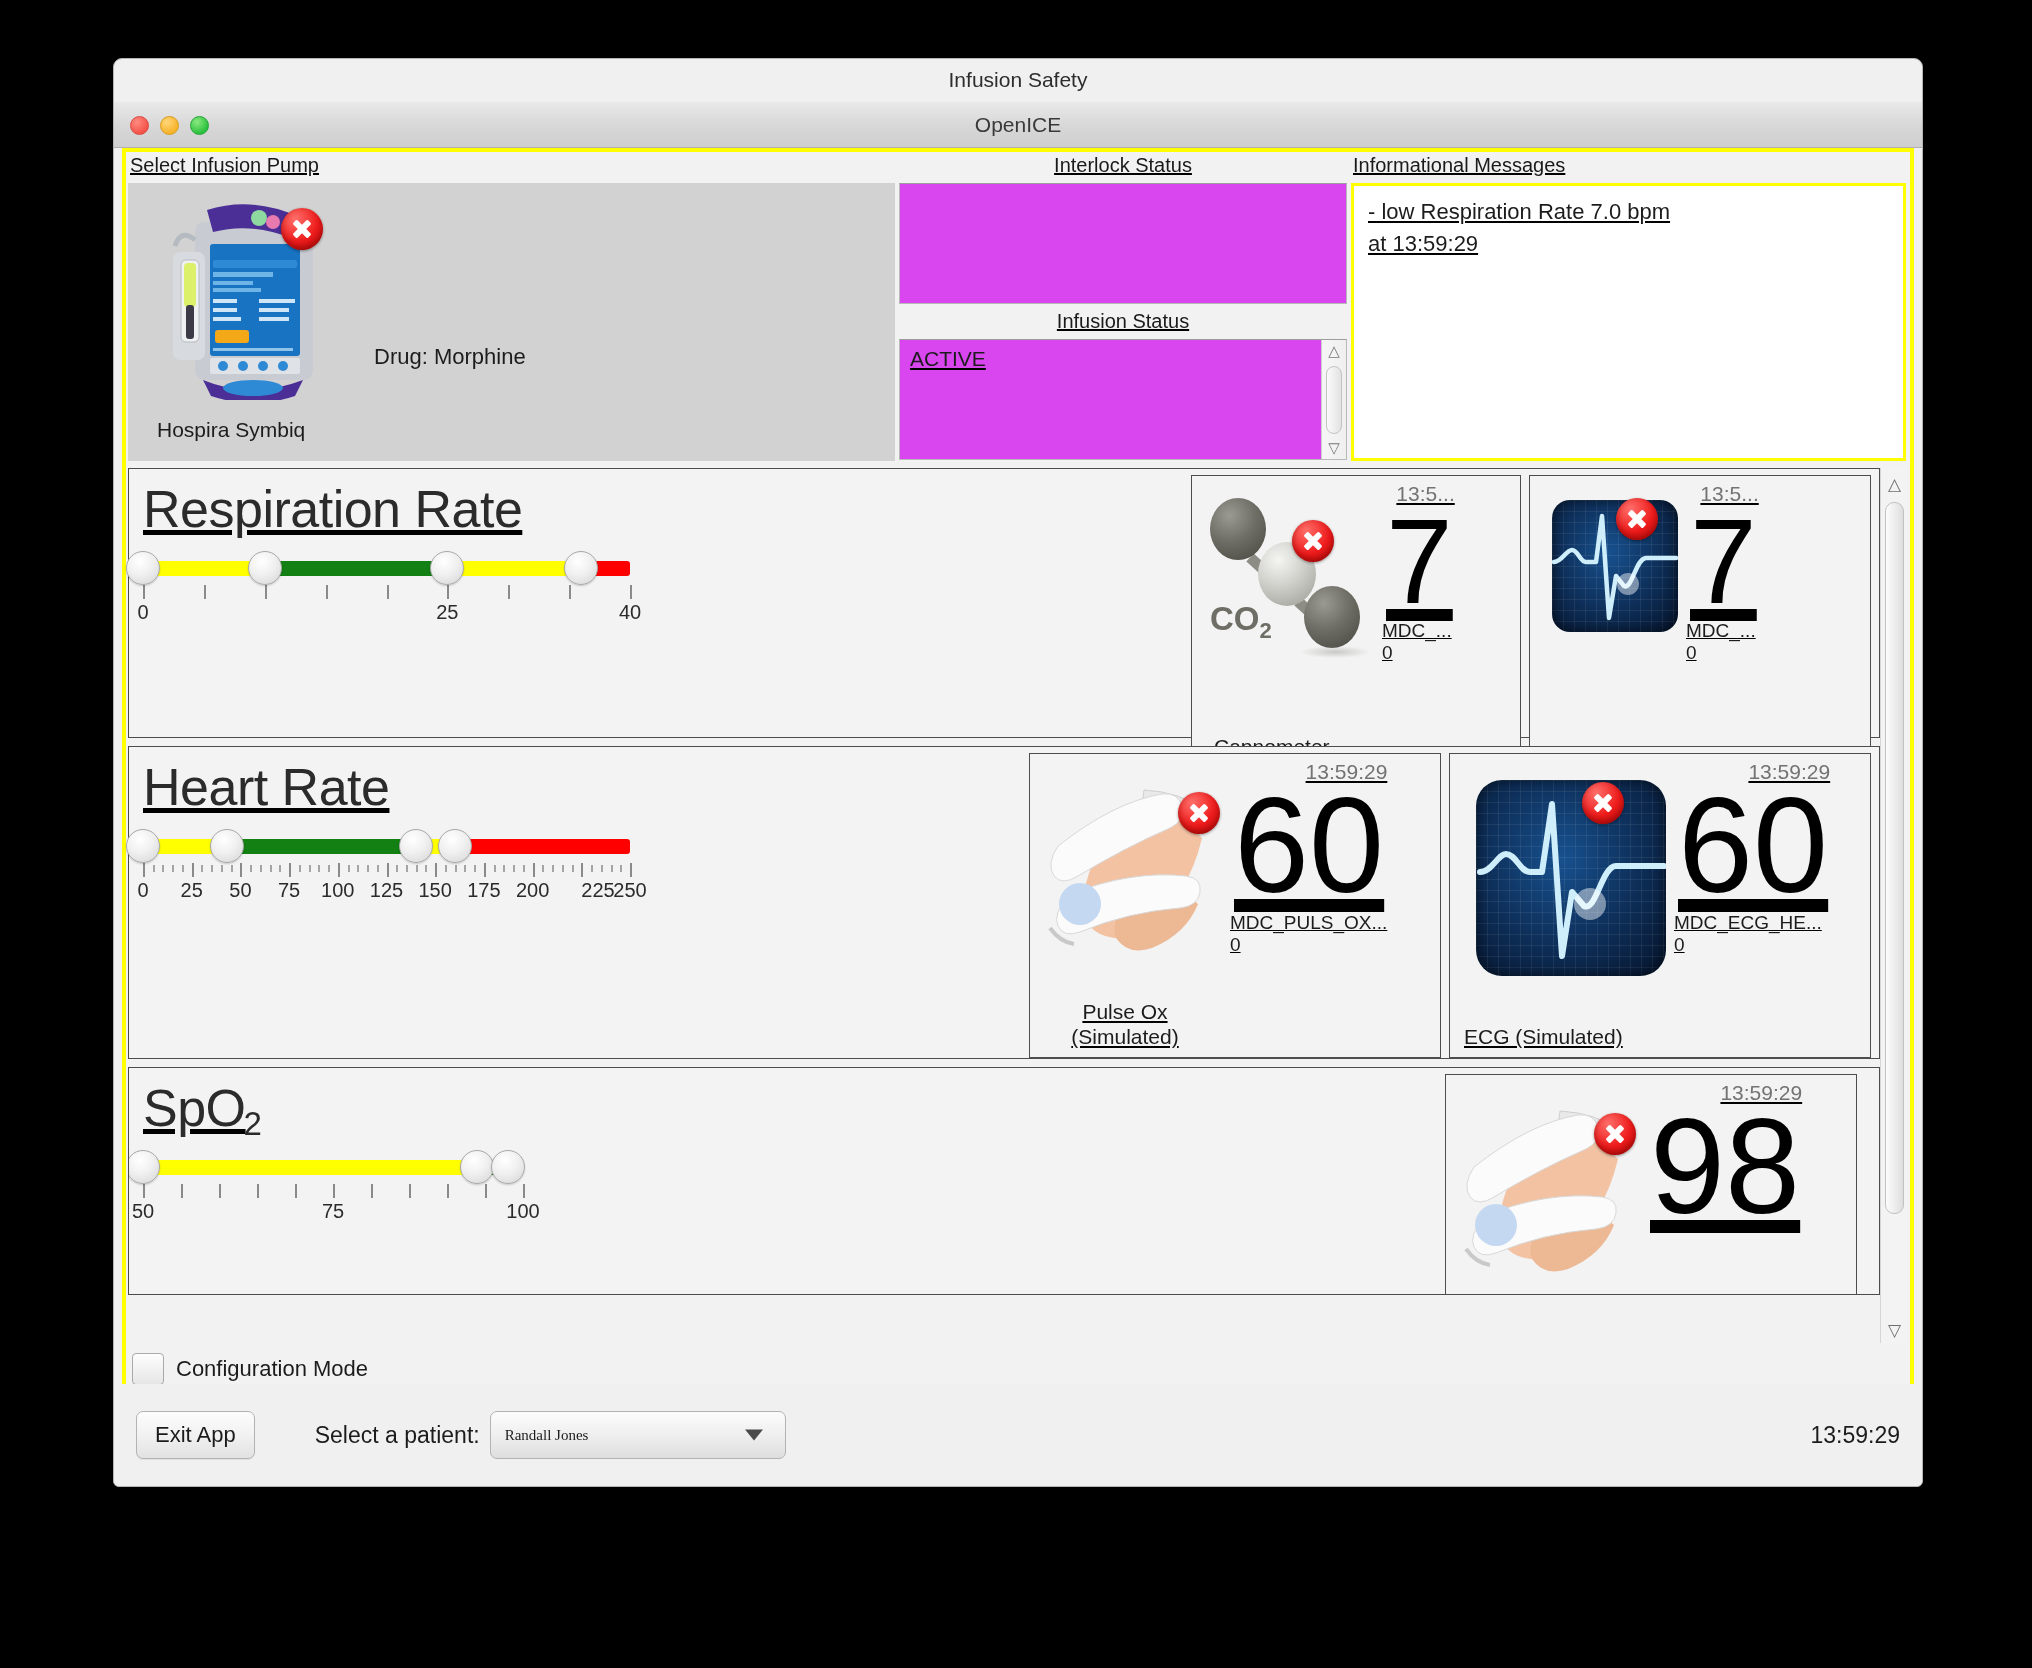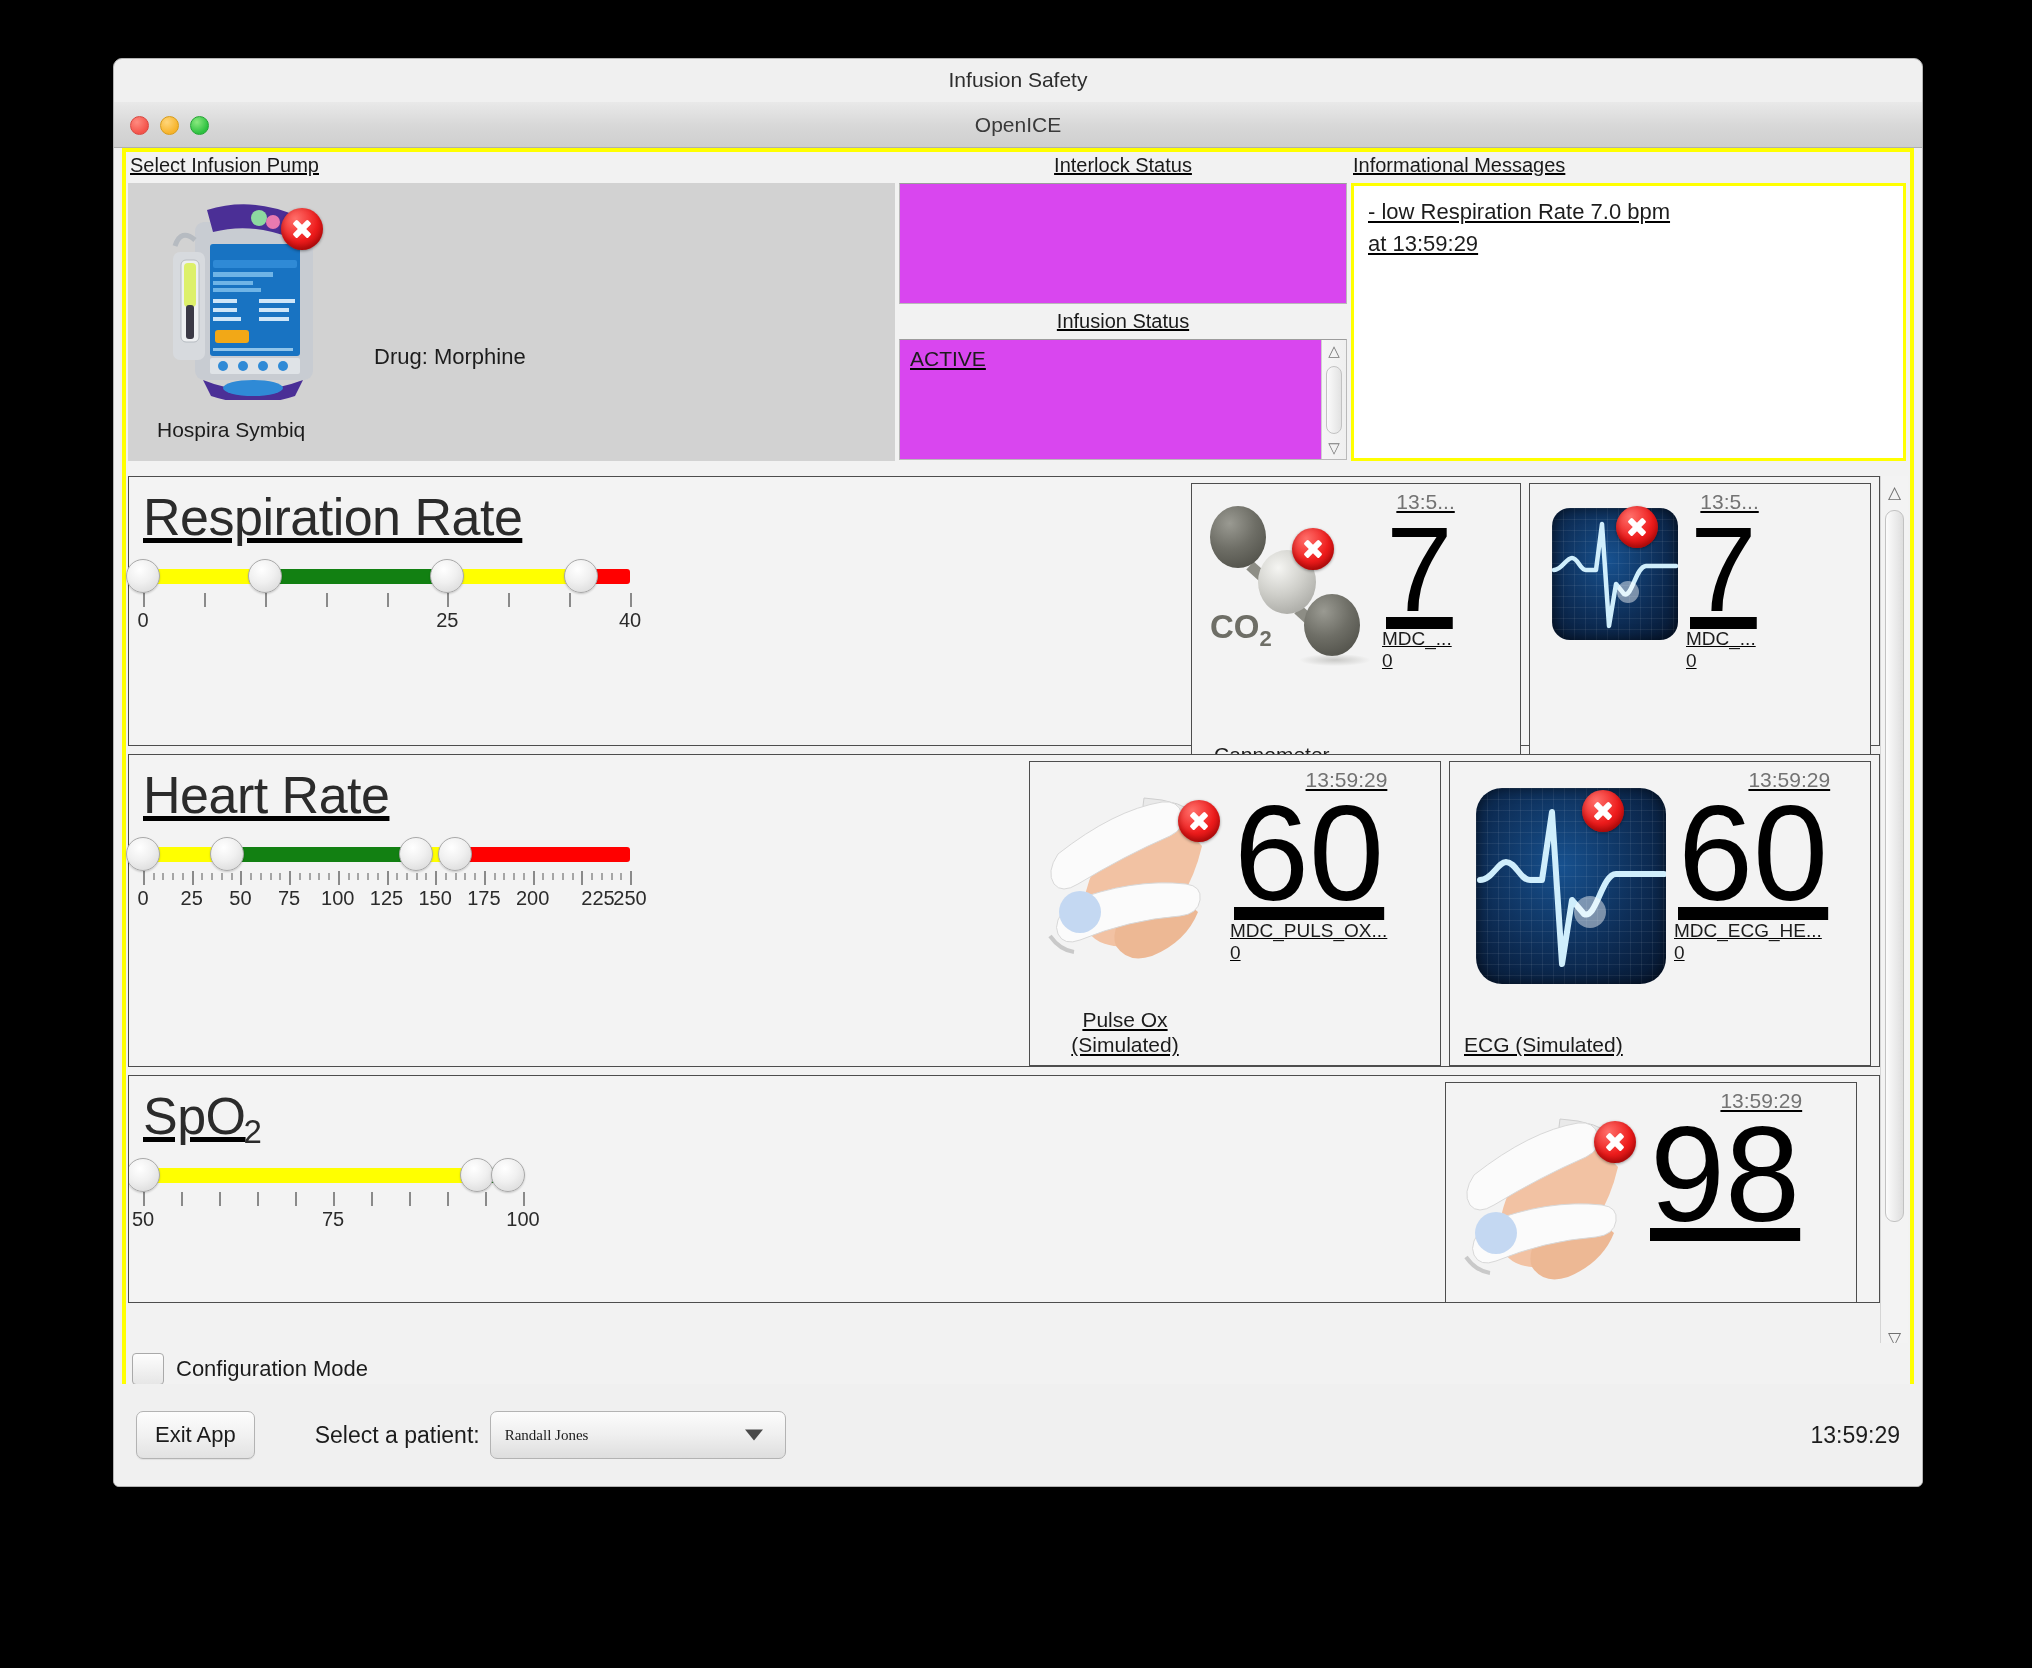--- a/index.html
+++ b/index.html
@@ -166,21 +166,21 @@
     padding: 10px 14px;
     font-size: 22px;
     line-height: 1.45;
     color: #1c1c1c;
   }
 
   
   #vitals-wrap {
     position: relative;
     height: 880px;
-    margin: 12px 2px 0 2px;
+    margin: 4px 2px 0 2px;
     display: flex;
   }
   #vitals-col { flex: 1; min-width: 0; }
   #vitals-scroll {
     width: 28px;
     background: #f3f3f3;
     border-left: 1px solid #d5d5d5;
     position: relative;
   }
   #vitals-scroll .arrow {

